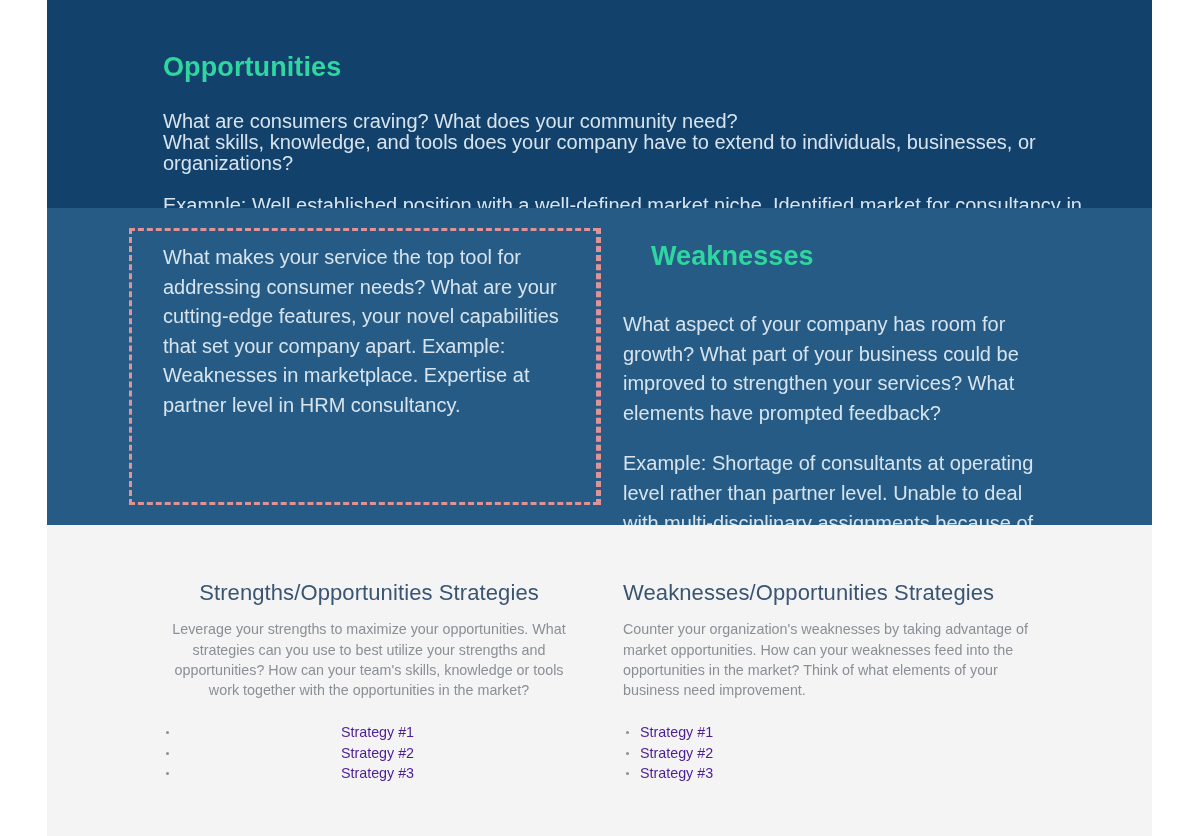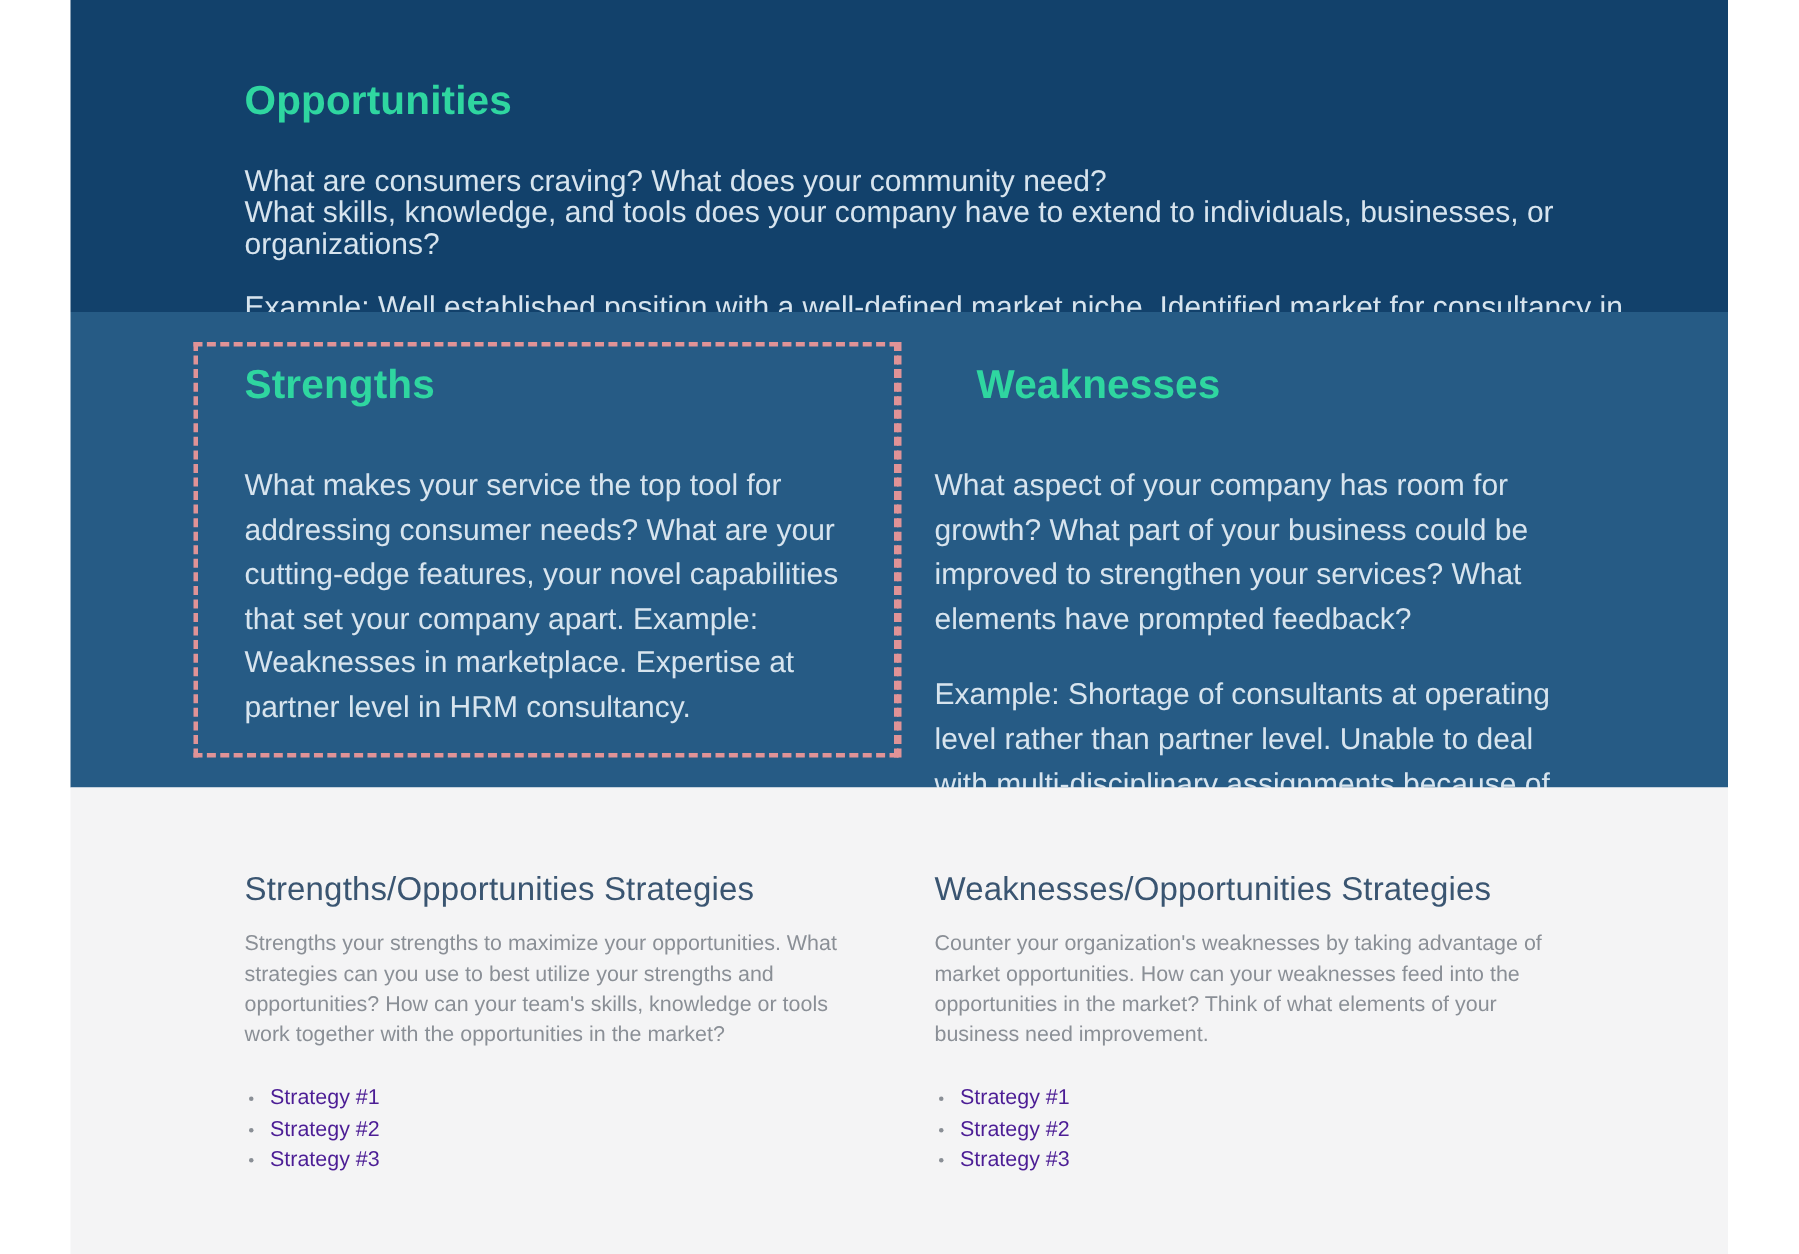--- a/index.html
+++ b/index.html
@@ -124,21 +124,21 @@
     margin-bottom: 40px;
     margin-left: 28px;
   }
 
   
   .strategy-col {
     position: absolute;
     top: 580px;
     width: 412px;
   }
-  .strategy-col.left  { left: 163px; }
+  .strategy-col.left  { left: 163px; text-align: center; }
   .strategy-col.right { left: 623px; }
 
   .strategy-title {
     color: #3A5571;
     font-size: 22px;
     font-weight: normal;
     margin: 0 0 14px 0;
     line-height: 1.15;
     letter-spacing: 0.1px;
   }
@@ -189,21 +189,20 @@
       <span>Example: Well established position with a well-defined market niche. Identified market for consultancy in areas other than HRM.</span>
     </p>
   </div>
 
   <div class="band band-sw"></div>
 
   <div class="strengths-box"></div>
   <div class="dashed-divider"></div>
 
   <div class="strengths-inner">
-    <h2 class="quad-title">Strengths</h2>
     <p class="quad-body loose">
       <span>What makes your service the top tool for addressing consumer needs?</span>
       <span>What are your cutting-edge features, your novel capabilities that set your company apart.</span>
       <span>Example: Weaknesses in marketplace. Expertise at partner level in HRM consultancy.</span>
     </p>
   </div>
 
   <div class="weaknesses-inner">
     <h2 class="quad-title">Weaknesses</h2>
     <p class="quad-body loose">
@@ -211,21 +210,21 @@
       <span>What part of your business could be improved to strengthen your services? What elements have prompted feedback?</span>
       <span class="spacer"></span>
       <span>Example: Shortage of consultants at operating level rather than partner level. Unable to deal with multi-disciplinary assignments because of size or lack of ability.</span>
     </p>
   </div>
 
   <div class="band band-strategies"></div>
 
   <div class="strategy-col left">
     <h3 class="strategy-title">Strengths/Opportunities Strategies</h3>
-    <p class="strategy-desc">Strengths your strengths to maximize your opportunities. What strategies can you use to best utilize your strengths and opportunities? How can your team's skills, knowledge or tools work together with the opportunities in the market?</p>
+    <p class="strategy-desc">Leverage your strengths to maximize your opportunities. What strategies can you use to best utilize your strengths and opportunities? How can your team's skills, knowledge or tools work together with the opportunities in the market?</p>
     <ul class="strategy-list">
       <li>Strategy #1</li>
       <li>Strategy #2</li>
       <li>Strategy #3</li>
     </ul>
   </div>
 
   <div class="strategy-col right">
     <h3 class="strategy-title">Weaknesses/Opportunities Strategies</h3>
     <p class="strategy-desc">Counter your organization's weaknesses by taking advantage of market opportunities. How can your weaknesses feed into the opportunities in the market? Think of what elements of your business need improvement.</p>

